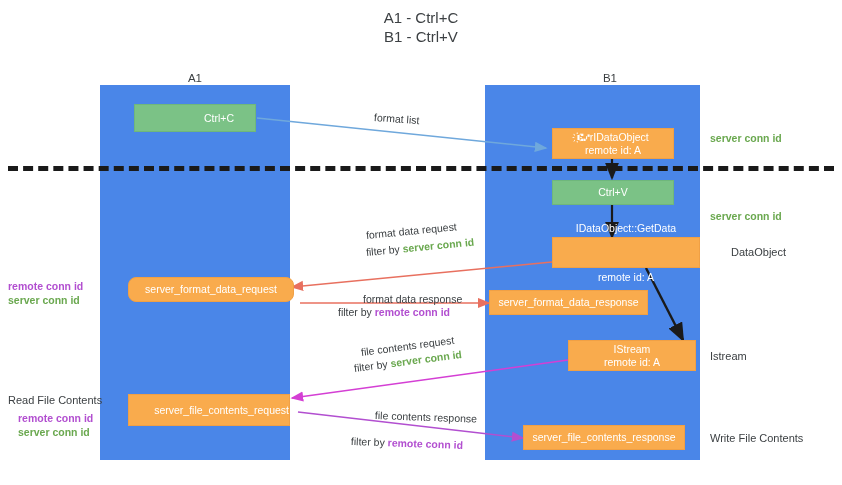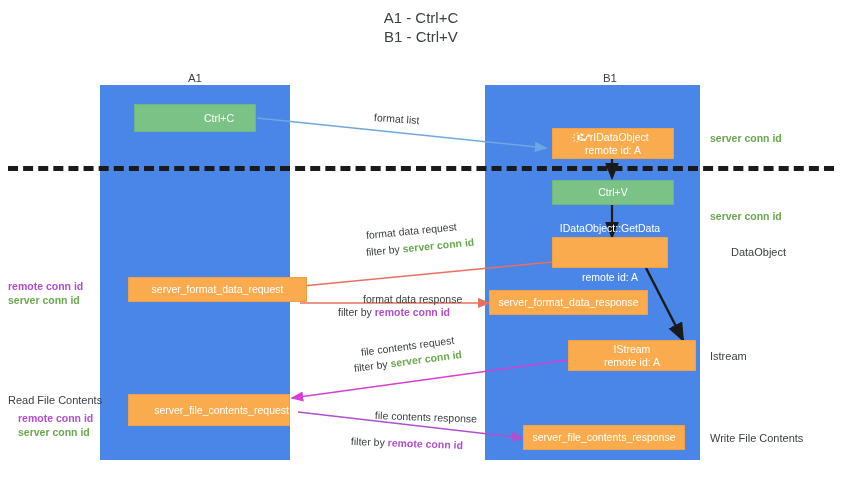--- a/index.html
+++ b/index.html
@@ -161,26 +161,26 @@
 
   <div class="box orange" style="left:552px; top:128px; width:122px; height:31px;">
     <span class="l1">҉⑆⑇rIDataObject</span>
     <span class="l2">remote id: A</span>
   </div>
 
   <div class="box green" style="left:552px; top:180px; width:122px; height:25px;">
     <span class="l1">Ctrl+V</span>
   </div>
 
-  <div class="box orange" style="left:552px; top:237px; width:116px; height:31px;gap:36px;">
+  <div class="box orange" style="left:552px; top:237px; width:148px; height:31px;gap:36px;">
     <span class="l1">IDataObject::GetData</span>
     <span class="l2">remote id: A</span>
   </div>
 
-  <div class="box orange" style="left:128px; top:277px; width:179px; height:25px;">
+  <div class="box orange" style="left:128px; top:277px; width:166px; height:25px;border-radius:8px;">
     <span class="l1">server_format_data_request</span>
   </div>
 
   <div class="box orange" style="left:489px; top:290px; width:159px; height:25px;">
     <span class="l1">server_format_data_response</span>
   </div>
 
   <div class="box orange" style="left:568px; top:340px; width:128px; height:31px;">
     <span class="l1">IStream</span>
     <span class="l2">remote id: A</span>

